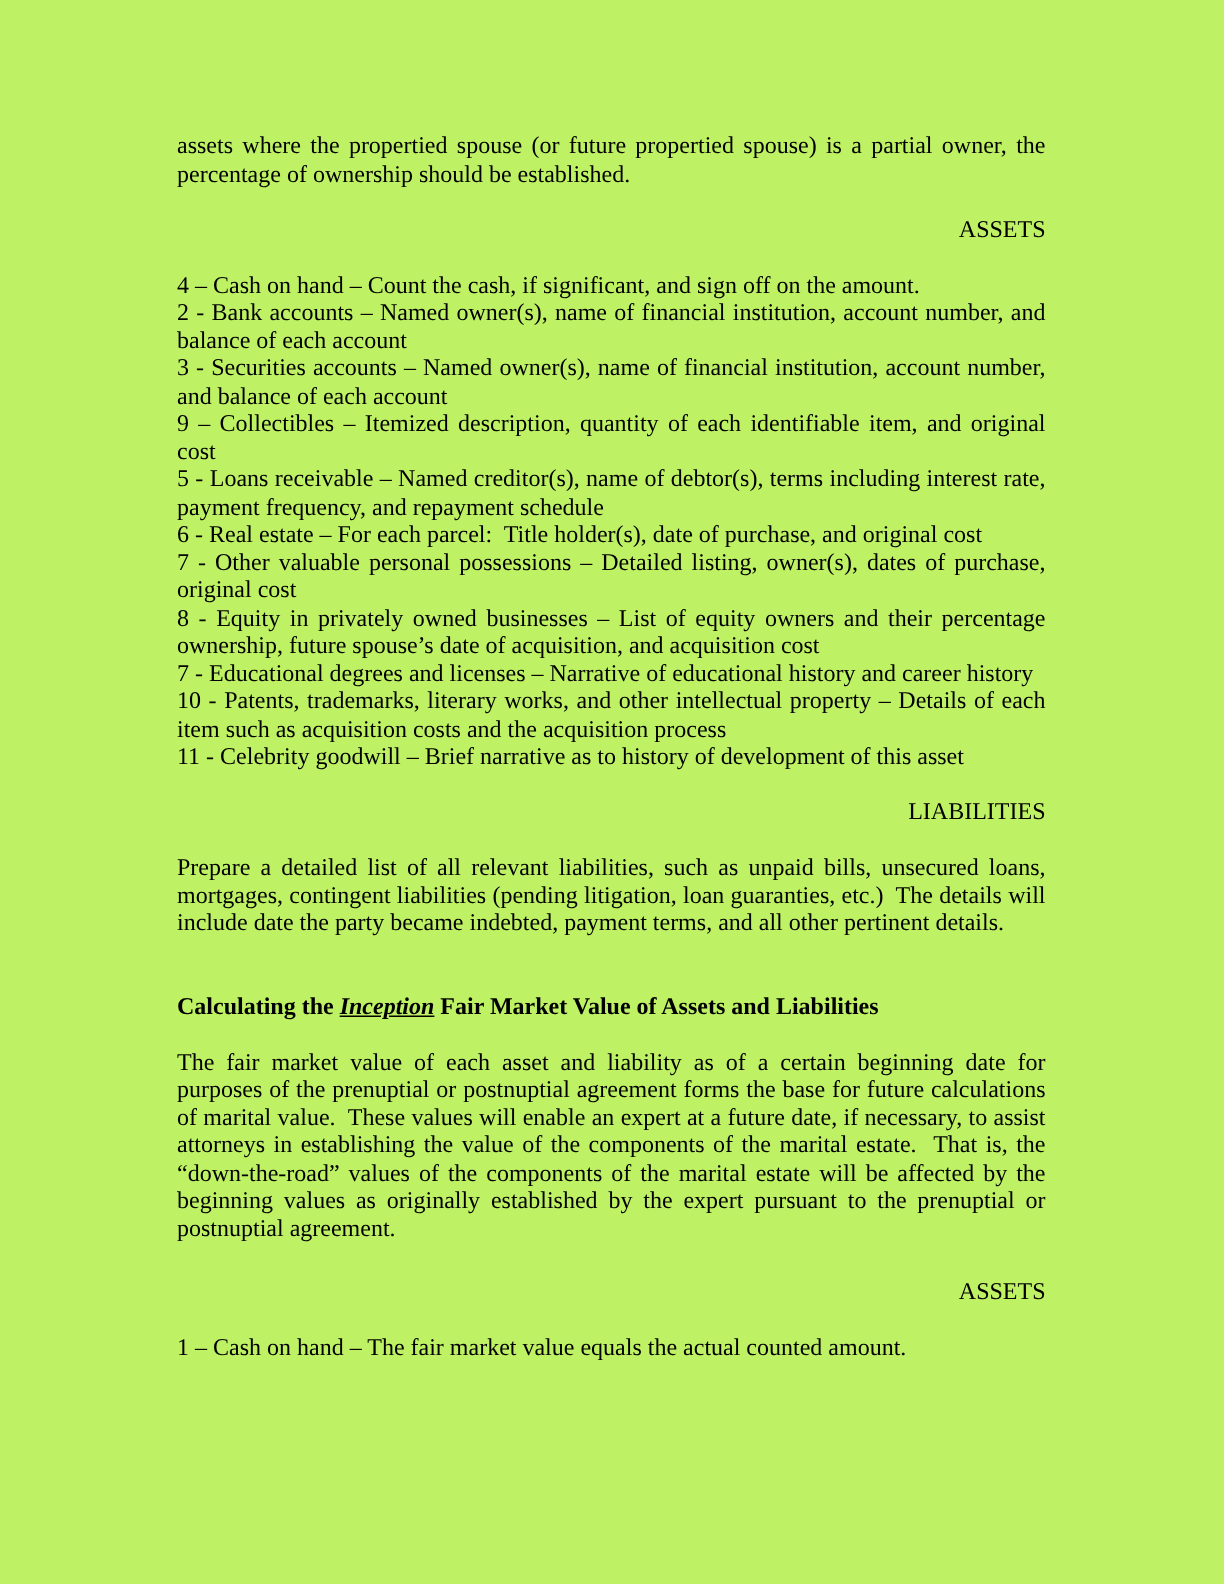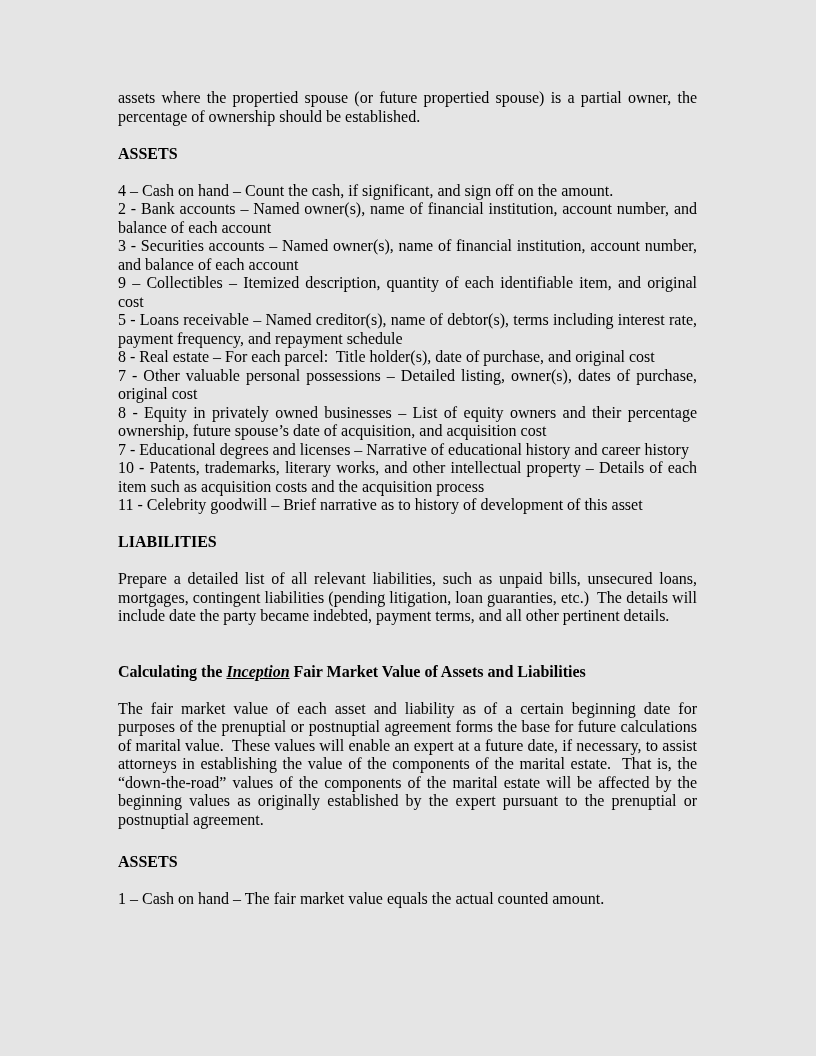--- a/index.html
+++ b/index.html
@@ -8,36 +8,37 @@
     height: 1056px;
     background: #ffffff;
     color: #000000;
     font-family: "Liberation Serif", "DejaVu Serif", serif;
   }
   .page {
     box-sizing: border-box;
     width: 816px;
     height: 1056px;
     padding: 89px 119px 40px 118px;
-    background: #e5e5e5;
+    background: #bef264;
     overflow: hidden;
   }
   .para, .list-item, .heading, .calc-heading {
     font-size: 16px;
     line-height: 18.5px;
     margin: 0;
   }
   .para {
     text-align: justify;
     white-space: pre-wrap;
     margin-bottom: 18.5px;
   }
   .heading {
-    font-weight: bold;
+    font-weight: normal;
     margin-bottom: 18.5px;
+    text-align: right;
   }
   .list {
     margin-bottom: 18.5px;
   }
   .list-item {
     text-align: justify;
     white-space: pre-wrap;
   }
   .calc-heading {
     font-weight: bold;
@@ -55,21 +56,21 @@
   <p class="para">assets where the propertied spouse (or future propertied spouse) is a partial owner, the percentage of ownership should be established.</p>
 
   <p class="heading">ASSETS</p>
 
   <div class="list">
     <p class="list-item">4 – Cash on hand – Count the cash, if significant, and sign off on the amount.</p>
     <p class="list-item">2 - Bank accounts – Named owner(s), name of financial institution, account number, and balance of each account</p>
     <p class="list-item">3 - Securities accounts – Named owner(s), name of financial institution, account number, and balance of each account</p>
     <p class="list-item">9 – Collectibles – Itemized description, quantity of each identifiable item, and original cost</p>
     <p class="list-item">5 - Loans receivable – Named creditor(s), name of debtor(s), terms including interest rate, payment frequency, and repayment schedule</p>
-    <p class="list-item">8 - Real estate – For each parcel:  Title holder(s), date of purchase, and original cost</p>
+    <p class="list-item">6 - Real estate – For each parcel:  Title holder(s), date of purchase, and original cost</p>
     <p class="list-item">7 - Other valuable personal possessions – Detailed listing, owner(s), dates of purchase, original cost</p>
     <p class="list-item">8 - Equity in privately owned businesses – List of equity owners and their percentage ownership, future spouse’s date of acquisition, and acquisition cost</p>
     <p class="list-item">7 - Educational degrees and licenses – Narrative of educational history and career history</p>
     <p class="list-item">10 - Patents, trademarks, literary works, and other intellectual property – Details of each item such as acquisition costs and the acquisition process</p>
     <p class="list-item">11 - Celebrity goodwill – Brief narrative as to history of development of this asset</p>
   </div>
 
   <p class="heading">LIABILITIES</p>
 
   <p class="para">Prepare a detailed list of all relevant liabilities, such as unpaid bills, unsecured loans, mortgages, contingent liabilities (pending litigation, loan guaranties, etc.)  The details will include date the party became indebted, payment terms, and all other pertinent details.</p>

